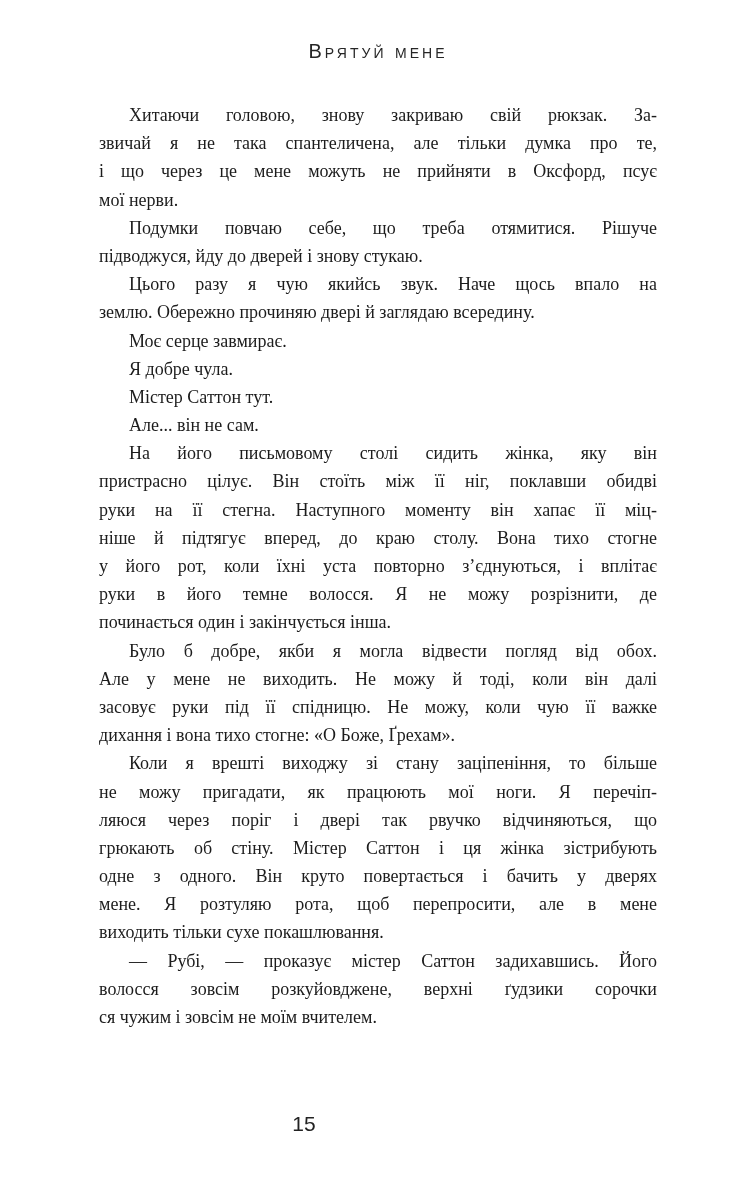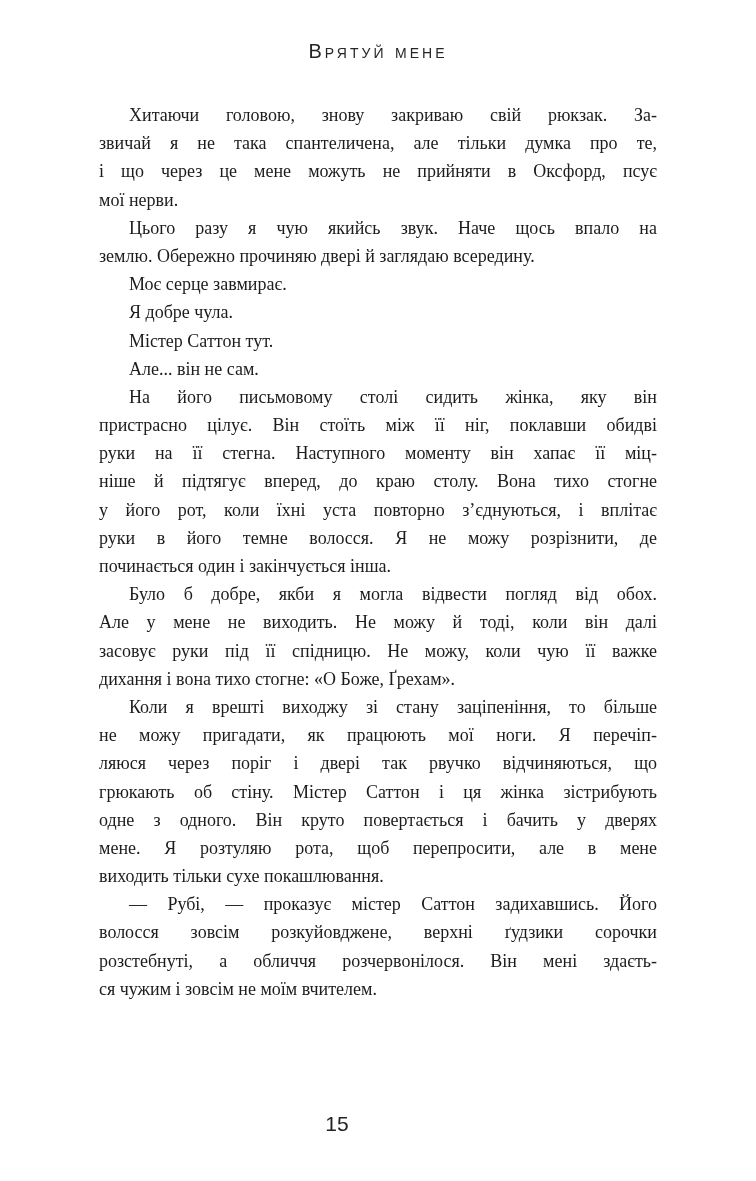--- a/index.html
+++ b/index.html
@@ -66,35 +66,38 @@
   .page-number {
     position: absolute;
     top: 1112px;
     left: 0;
     width: 608px;
     text-align: center;
     font-family: "Liberation Sans", sans-serif;
     font-size: 21px;
     line-height: 24px;
     color: #222222;
-    margin-left: 33px;
   }
 </style>
 </head>
 <body>
 
 <div class="page">
   <div class="running-header">Врятуй мене</div>
 
   <div class="text-block">
       <div class="paragraph">
         <div class="line first just">Хитаючи головою, знову закриваю свій рюкзак. За-</div>
         <div class="line just">звичай я не така спантеличена, але тільки думка про те,</div>
         <div class="line just">і що через це мене можуть не прийняти в Оксфорд, псує</div>
         <div class="line">мої нерви.</div>
+      </div>
+      <div class="paragraph">
+        <div class="line first just">Подумки повчаю себе, що треба отямитися. Рішуче</div>
+        <div class="line">підводжуся, йду до дверей і знову стукаю.</div>
       </div>
       <div class="paragraph">
         <div class="line first just">Цього разу я чую якийсь звук. Наче щось впало на</div>
         <div class="line">землю. Обережно прочиняю двері й заглядаю всередину.</div>
       </div>
       <div class="paragraph">
         <div class="line first">Моє серце завмирає.</div>
       </div>
       <div class="paragraph">
         <div class="line first">Я добре чула.</div>
@@ -125,19 +128,18 @@
         <div class="line just">не можу пригадати, як працюють мої ноги. Я перечіп-</div>
         <div class="line just">ляюся через поріг і двері так рвучко відчиняються, що</div>
         <div class="line just">грюкають об стіну. Містер Саттон і ця жінка зістрибують</div>
         <div class="line just">одне з одного. Він круто повертається і бачить у дверях</div>
         <div class="line just">мене. Я розтуляю рота, щоб перепросити, але в мене</div>
         <div class="line">виходить тільки сухе покашлювання.</div>
       </div>
       <div class="paragraph">
         <div class="line first just">— Рубі, — проказує містер Саттон задихавшись. Його</div>
         <div class="line just">волосся зовсім розкуйовджене, верхні ґудзики сорочки</div>
-        <div class="line just">розстебнуті, а обличчя розчервонілося. Він мені здаєть-</div>
         <div class="line">ся чужим і зовсім не моїм вчителем.</div>
       </div>
     </div>
 
   <div class="page-number">15</div>
 </div>
 
 </body></html>

